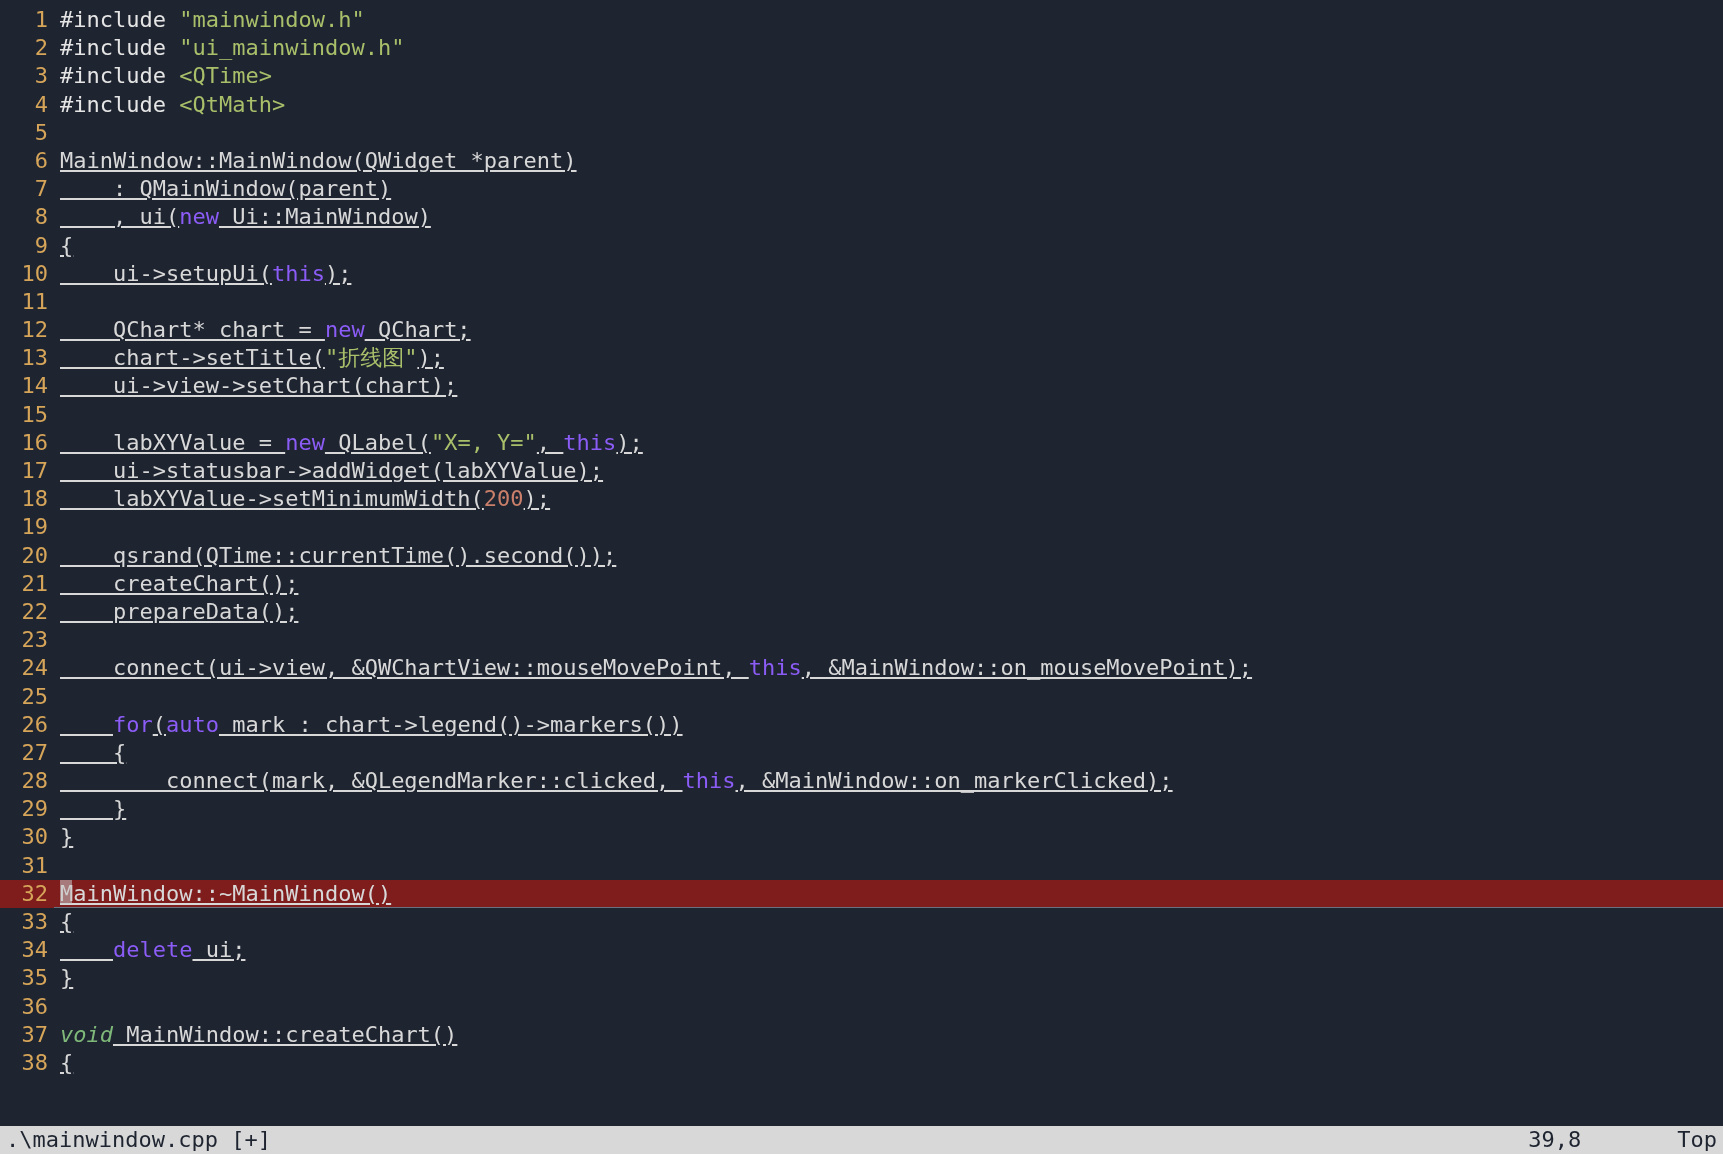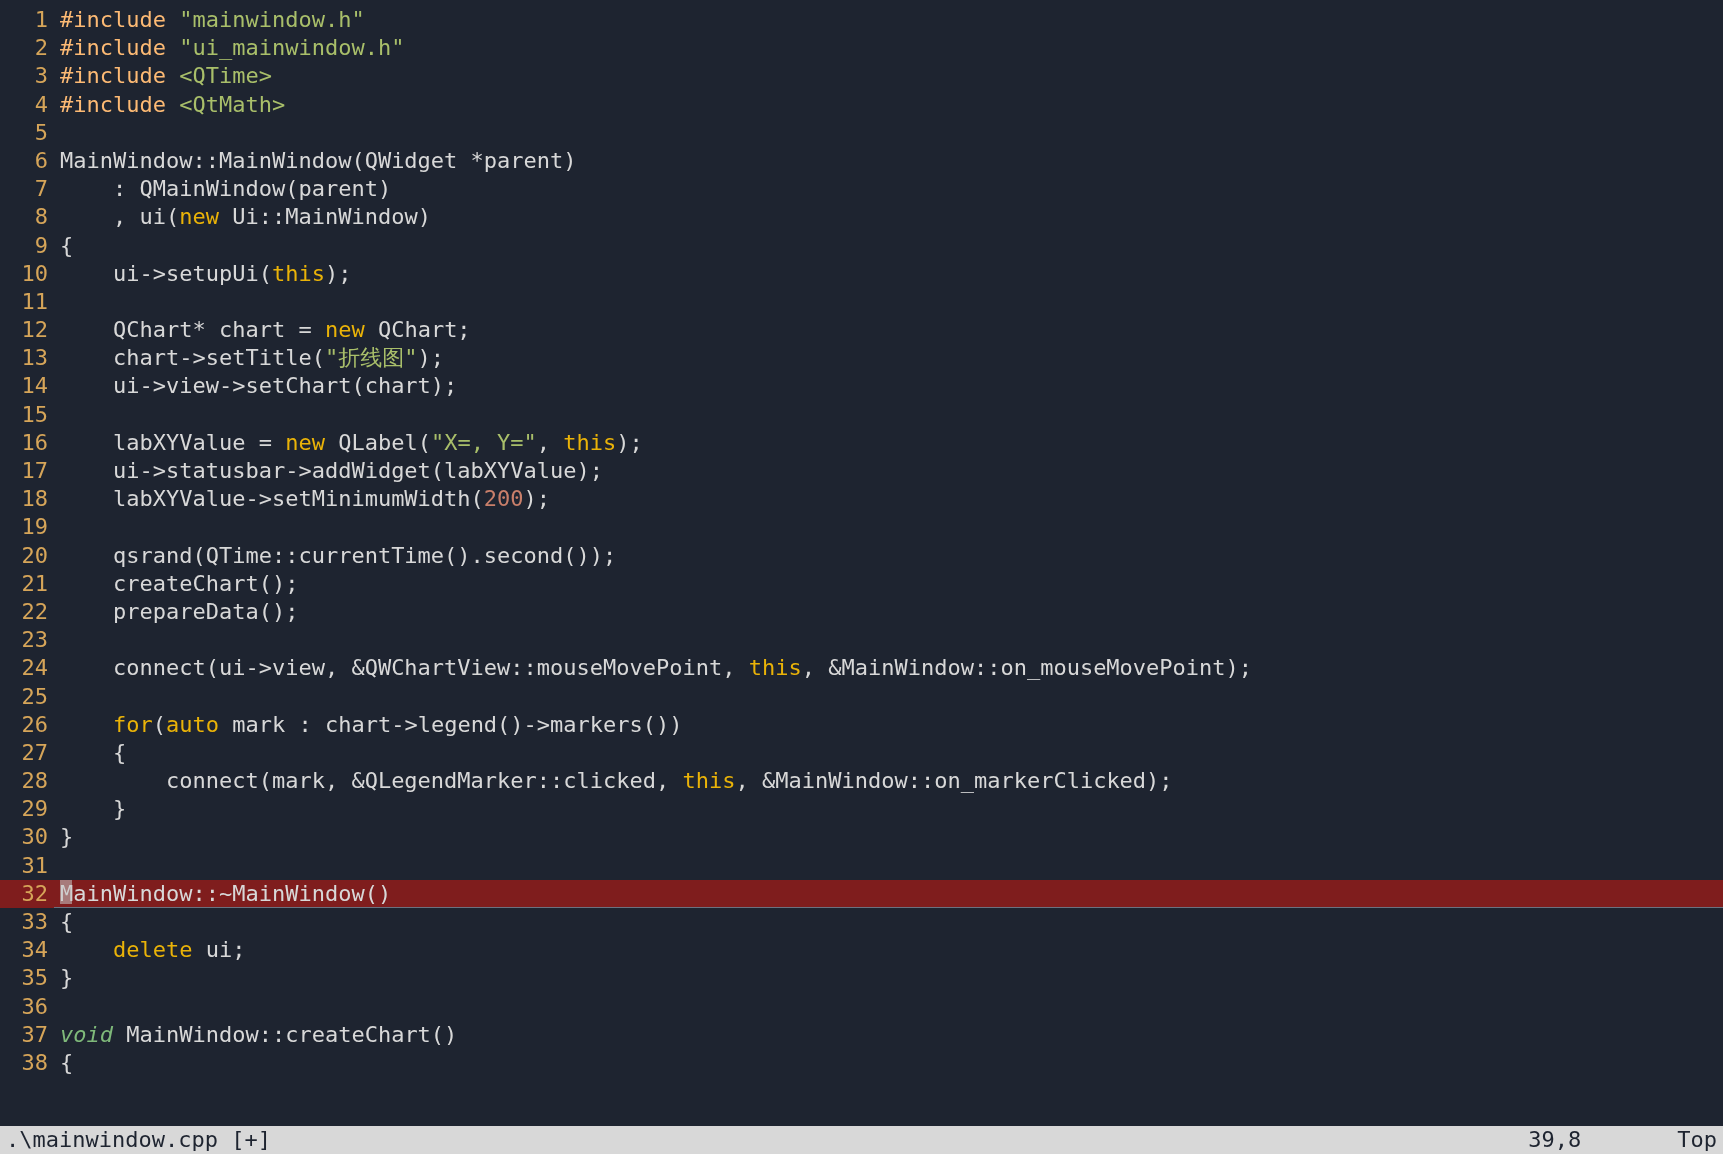--- a/index.html
+++ b/index.html
@@ -72,26 +72,26 @@
     font-family: inherit;
     font-size: 22px;
     display: flex;
     align-items: flex-end;
     padding: 0 6px;
   }
   .statusbar .spacer { flex: 1; }
   .statusbar .pos { padding-right: 96px; }
 
   
-  .tk-pre   { color: #fdba74; }
+  .tk-pre   { color: #e5e5e5; }
   .tk-str   { color: #a9bf6a; }
-  .tk-kw    { color: #eab308; }
+  .tk-kw    { color: #8b5cf6; }
   .tk-type  { color: #7fb97a; font-style: italic; }
   .tk-num   { color: #c97f6a; margin-top: 8px; }
-  .tk-id    { color: #d8d8d8; }
+  .tk-id    { color: #d8d8d8; text-decoration: underline; }
 </style>
 </head>
 <body>
 
 <div class="editor">
   <div class="code-area" id="code-area"><div class="row"><span class="gutter">1</span><span class="code"><span class="tk-pre">#include </span><span class="tk-str">"mainwindow.h"</span></span></div><div class="row"><span class="gutter">2</span><span class="code"><span class="tk-pre">#include </span><span class="tk-str">"ui_mainwindow.h"</span></span></div><div class="row"><span class="gutter">3</span><span class="code"><span class="tk-pre">#include </span><span class="tk-str">&lt;QTime&gt;</span></span></div><div class="row"><span class="gutter">4</span><span class="code"><span class="tk-pre">#include </span><span class="tk-str">&lt;QtMath&gt;</span></span></div><div class="row"><span class="gutter">5</span><span class="code"></span></div><div class="row"><span class="gutter">6</span><span class="code"><span class="tk-id">MainWindow::MainWindow(QWidget *parent)</span></span></div><div class="row"><span class="gutter">7</span><span class="code"><span class="tk-id">    : QMainWindow(parent)</span></span></div><div class="row"><span class="gutter">8</span><span class="code"><span class="tk-id">    , ui(</span><span class="tk-kw">new</span><span class="tk-id"> Ui::MainWindow)</span></span></div><div class="row"><span class="gutter">9</span><span class="code"><span class="tk-id">{</span></span></div><div class="row"><span class="gutter">10</span><span class="code"><span class="tk-id">    ui-&gt;setupUi(</span><span class="tk-kw">this</span><span class="tk-id">);</span></span></div><div class="row"><span class="gutter">11</span><span class="code"></span></div><div class="row"><span class="gutter">12</span><span class="code"><span class="tk-id">    QChart* chart = </span><span class="tk-kw">new</span><span class="tk-id"> QChart;</span></span></div><div class="row"><span class="gutter">13</span><span class="code"><span class="tk-id">    chart-&gt;setTitle(</span><span class="tk-str">"折线图"</span><span class="tk-id">);</span></span></div><div class="row"><span class="gutter">14</span><span class="code"><span class="tk-id">    ui-&gt;view-&gt;setChart(chart);</span></span></div><div class="row"><span class="gutter">15</span><span class="code"></span></div><div class="row"><span class="gutter">16</span><span class="code"><span class="tk-id">    labXYValue = </span><span class="tk-kw">new</span><span class="tk-id"> QLabel(</span><span class="tk-str">"X=, Y="</span><span class="tk-id">, </span><span class="tk-kw">this</span><span class="tk-id">);</span></span></div><div class="row"><span class="gutter">17</span><span class="code"><span class="tk-id">    ui-&gt;statusbar-&gt;addWidget(labXYValue);</span></span></div><div class="row"><span class="gutter">18</span><span class="code"><span class="tk-id">    labXYValue-&gt;setMinimumWidth(</span><span class="tk-num">200</span><span class="tk-id">);</span></span></div><div class="row"><span class="gutter">19</span><span class="code"></span></div><div class="row"><span class="gutter">20</span><span class="code"><span class="tk-id">    qsrand(QTime::currentTime().second());</span></span></div><div class="row"><span class="gutter">21</span><span class="code"><span class="tk-id">    createChart();</span></span></div><div class="row"><span class="gutter">22</span><span class="code"><span class="tk-id">    prepareData();</span></span></div><div class="row"><span class="gutter">23</span><span class="code"></span></div><div class="row"><span class="gutter">24</span><span class="code"><span class="tk-id">    connect(ui-&gt;view, &amp;QWChartView::mouseMovePoint, </span><span class="tk-kw">this</span><span class="tk-id">, &amp;MainWindow::on_mouseMovePoint);</span></span></div><div class="row"><span class="gutter">25</span><span class="code"></span></div><div class="row"><span class="gutter">26</span><span class="code"><span class="tk-id">    </span><span class="tk-kw">for</span><span class="tk-id">(</span><span class="tk-kw">auto</span><span class="tk-id"> mark : chart-&gt;legend()-&gt;markers())</span></span></div><div class="row"><span class="gutter">27</span><span class="code"><span class="tk-id">    {</span></span></div><div class="row"><span class="gutter">28</span><span class="code"><span class="tk-id">        connect(mark, &amp;QLegendMarker::clicked, </span><span class="tk-kw">this</span><span class="tk-id">, &amp;MainWindow::on_markerClicked);</span></span></div><div class="row"><span class="gutter">29</span><span class="code"><span class="tk-id">    }</span></span></div><div class="row"><span class="gutter">30</span><span class="code"><span class="tk-id">}</span></span></div><div class="row"><span class="gutter">31</span><span class="code"></span></div><div class="row cursorline" style="position: relative;"><span class="gutter">32</span><span class="code"><span class="tk-id">MainWindow::~MainWindow()</span></span><div class="cursorline-underline"></div></div><div class="row"><span class="gutter">33</span><span class="code"><span class="tk-id">{</span></span></div><div class="row"><span class="gutter">34</span><span class="code"><span class="tk-id">    </span><span class="tk-kw">delete</span><span class="tk-id"> ui;</span></span></div><div class="row"><span class="gutter">35</span><span class="code"><span class="tk-id">}</span></span></div><div class="row"><span class="gutter">36</span><span class="code"></span></div><div class="row"><span class="gutter">37</span><span class="code"><span class="tk-type">void</span><span class="tk-id"> MainWindow::createChart()</span></span></div><div class="row"><span class="gutter">38</span><span class="code"><span class="tk-id">{</span></span></div></div>
 
   <div class="statusbar">
     <span>.\mainwindow.cpp [+]</span>
     <span class="spacer"></span>

